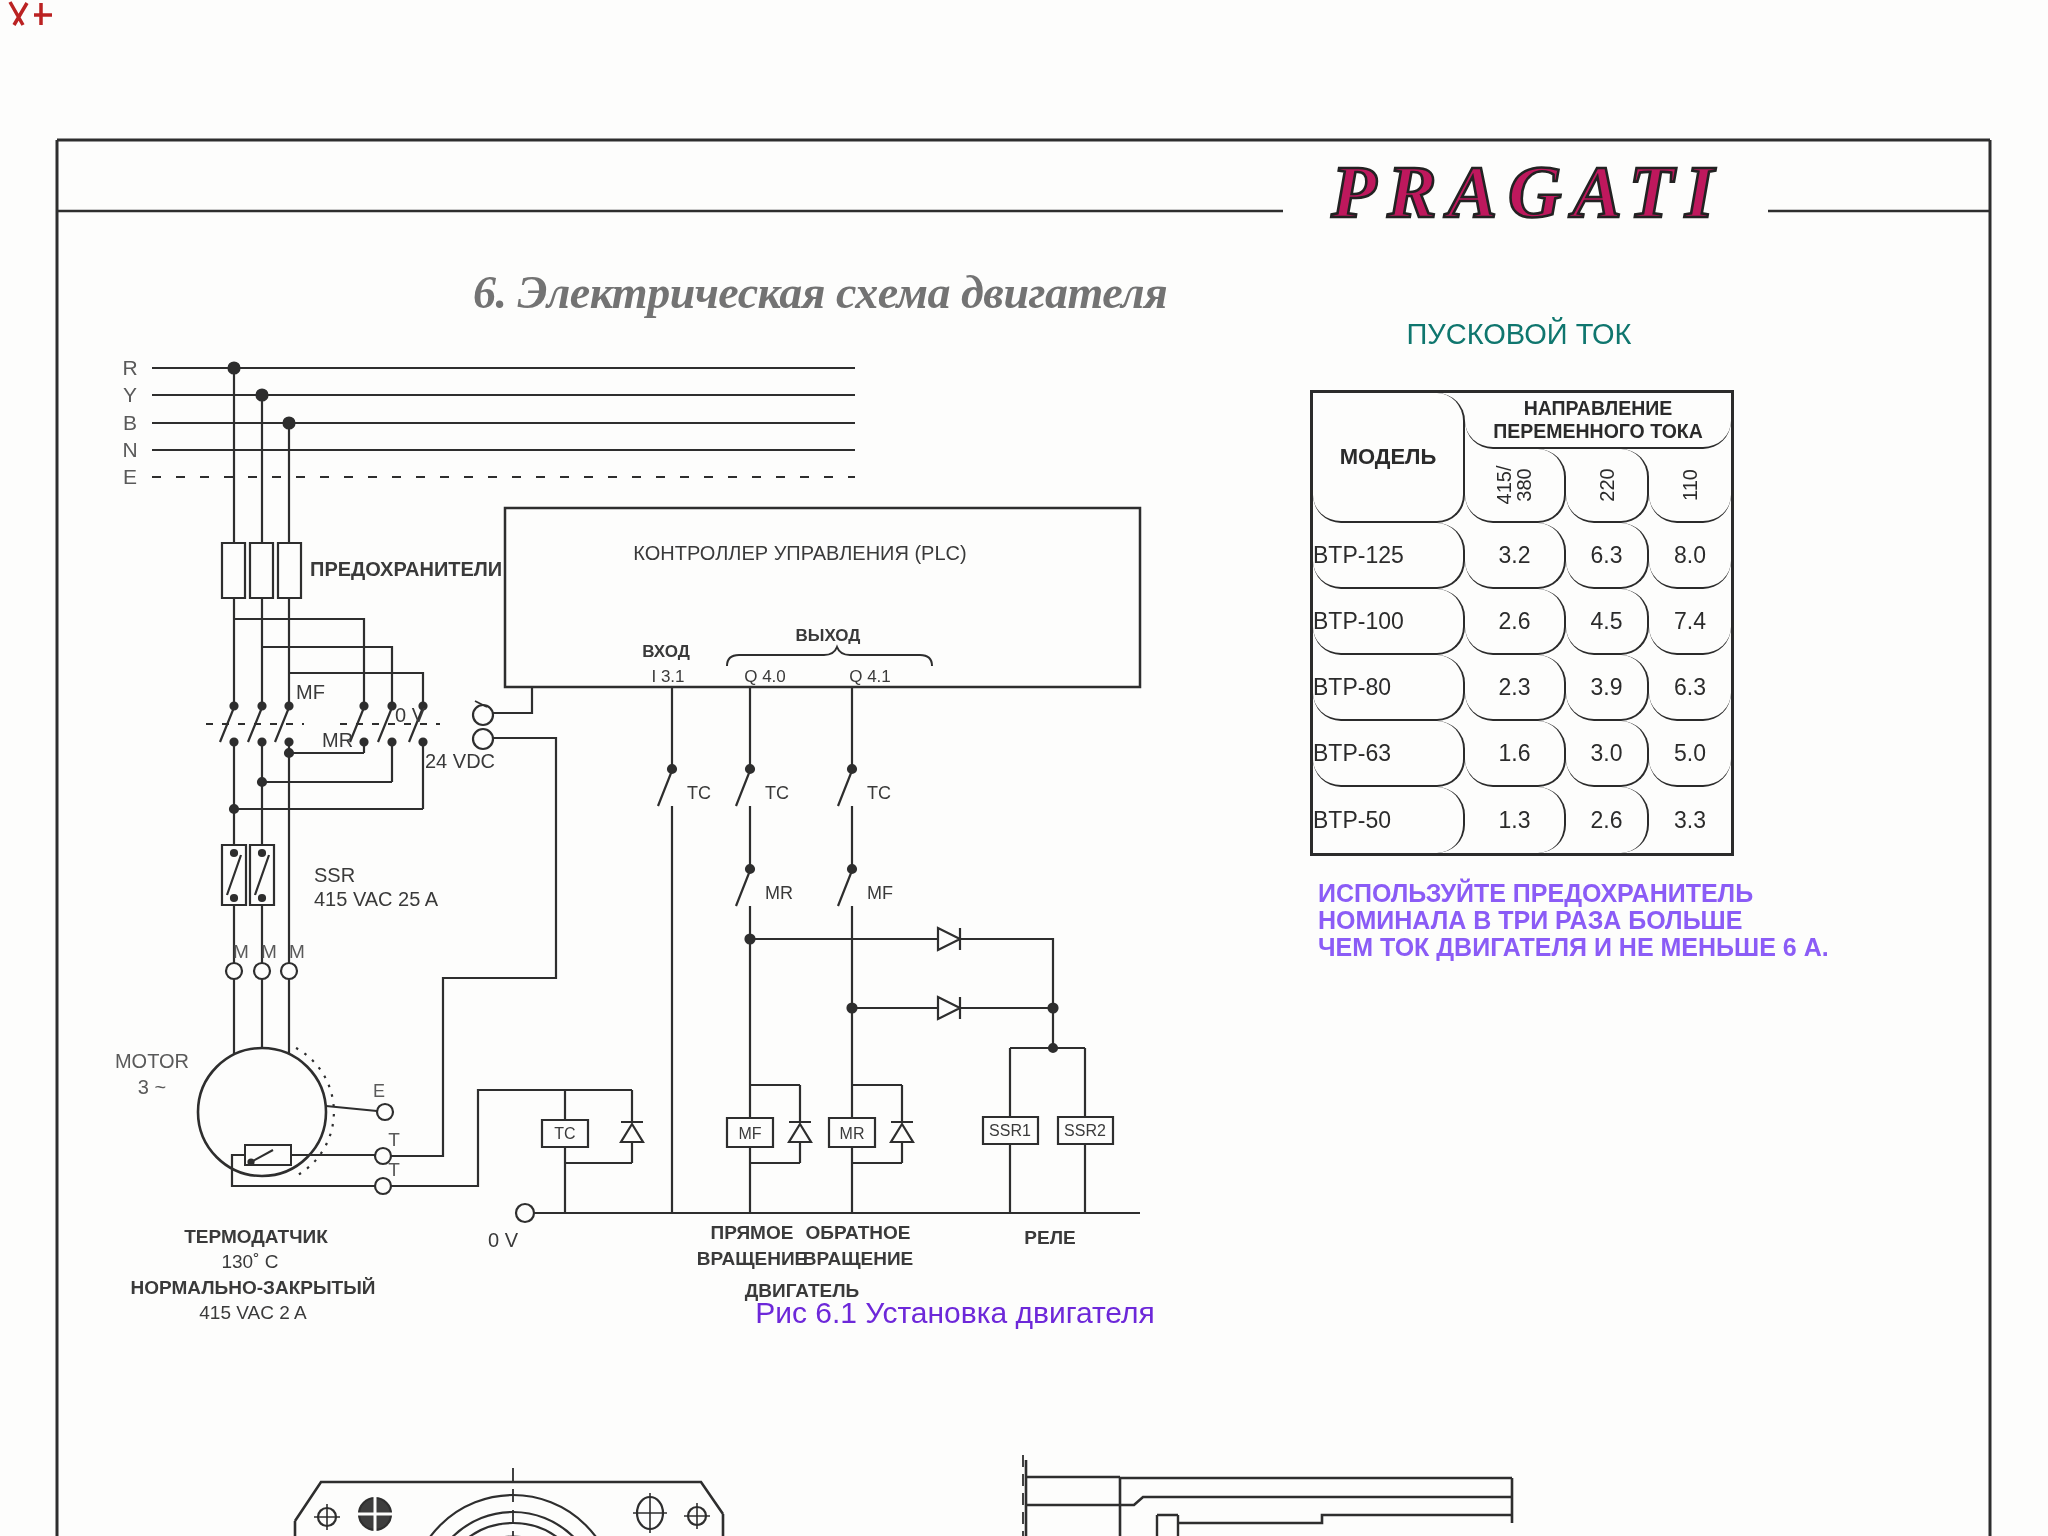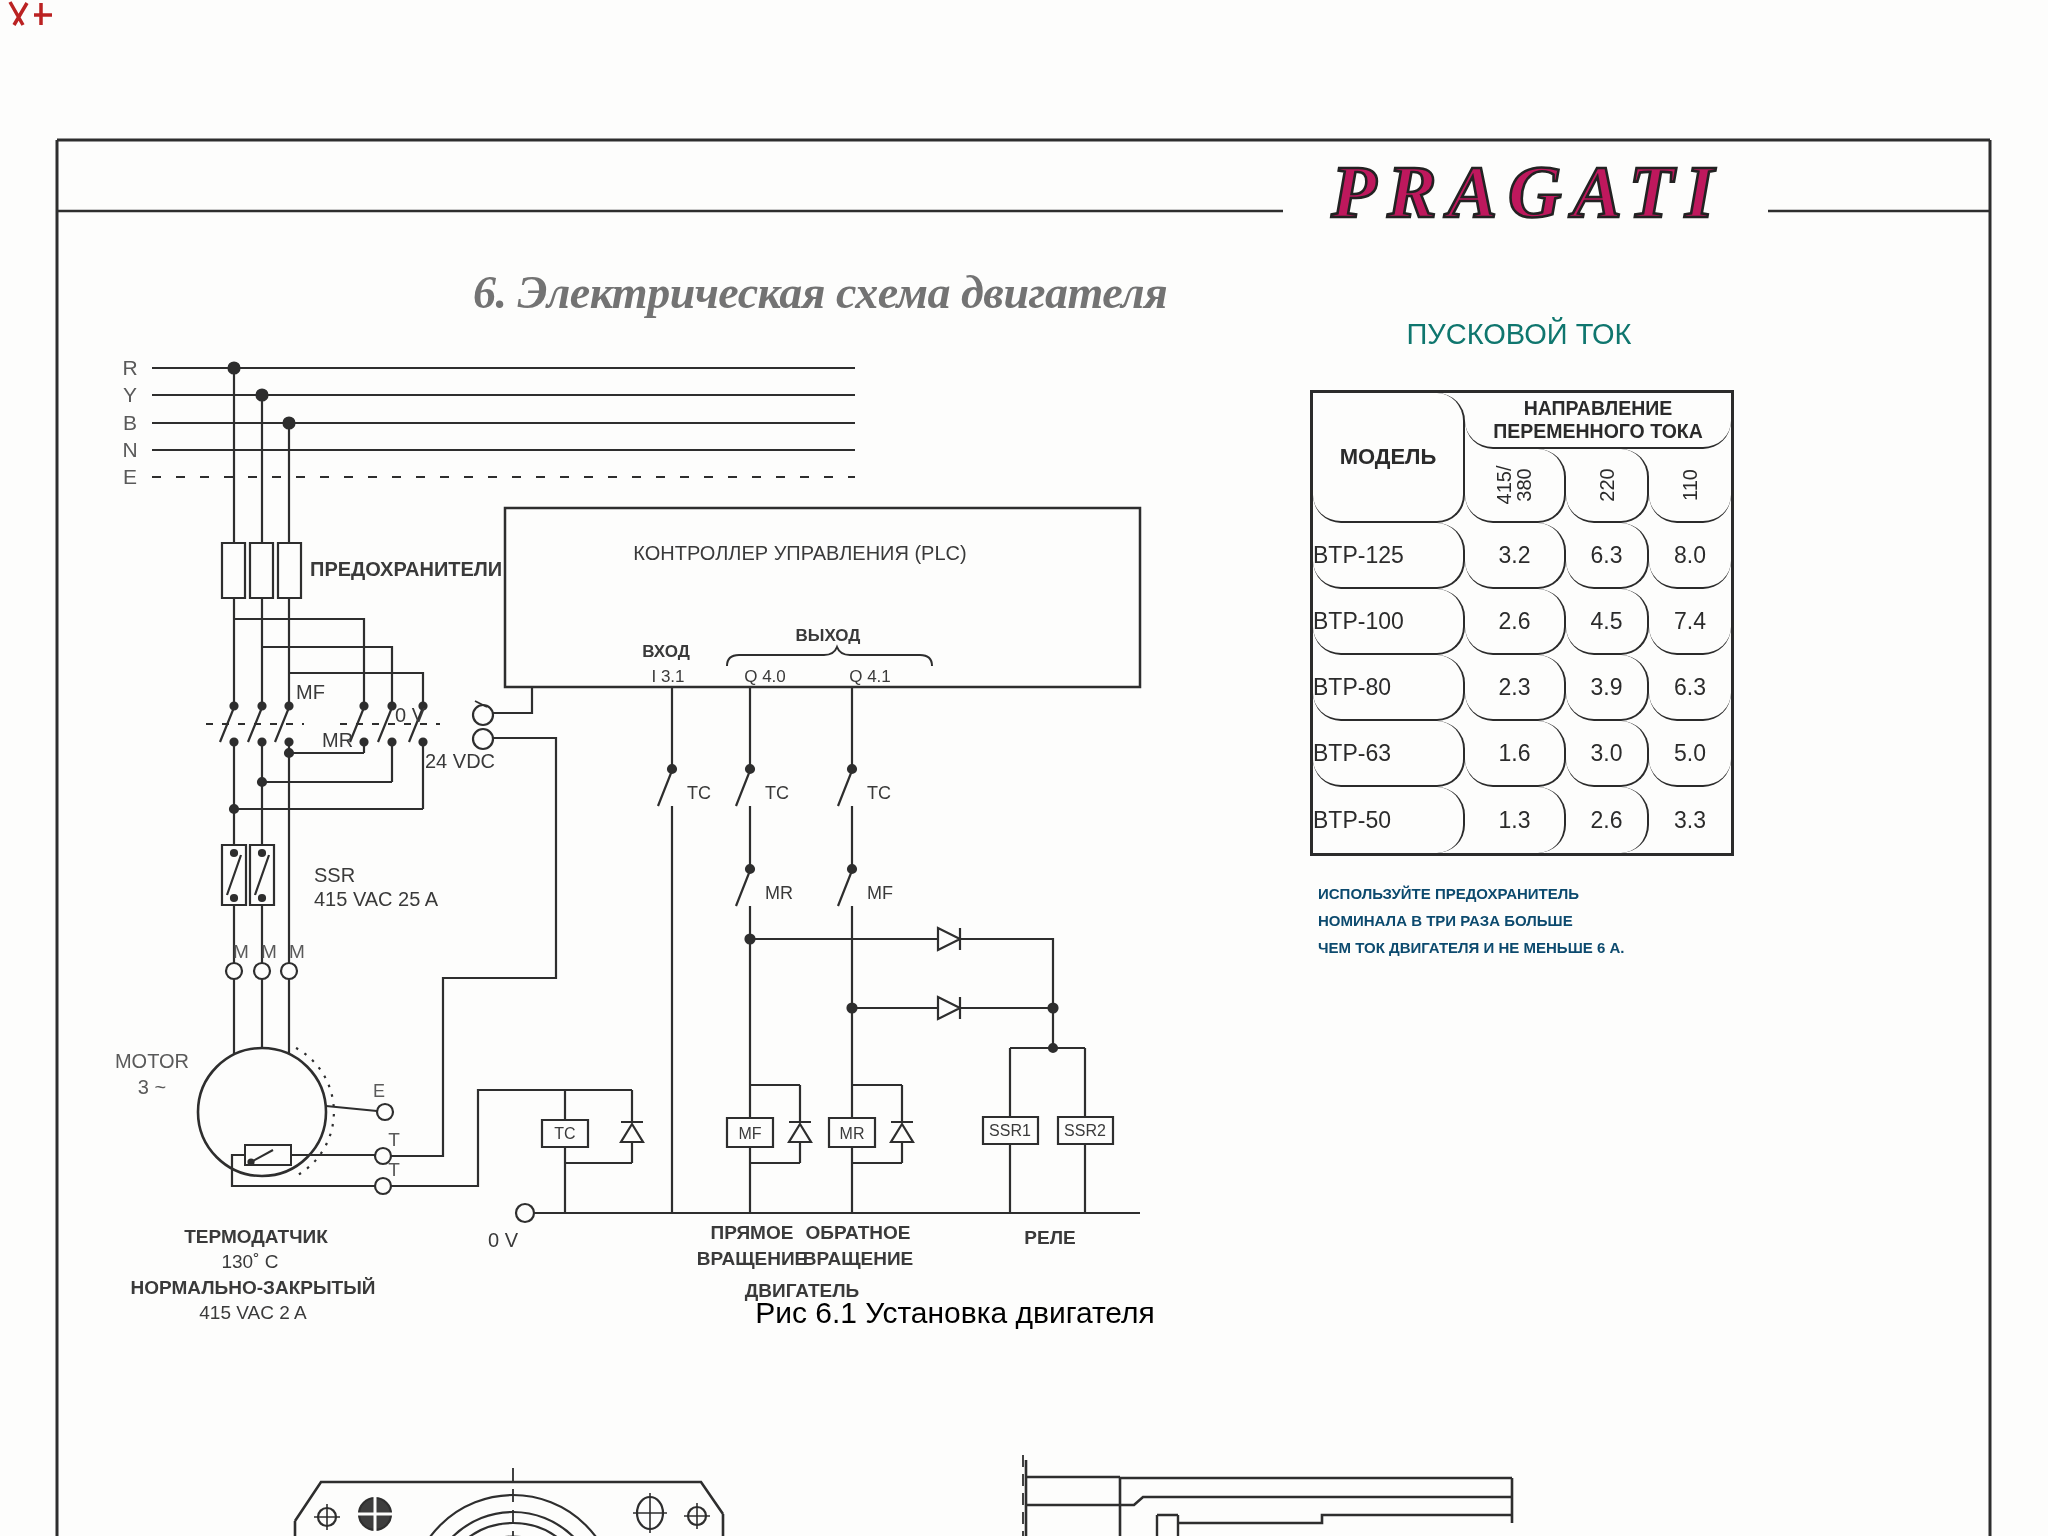--- a/index.html
+++ b/index.html
@@ -15,22 +15,22 @@
   .mid{text-anchor:middle;}
 
   #title{left:473px;top:266px;font-family:"Liberation Serif",serif;font-weight:700;
          font-size:46px;letter-spacing:-0.5px;color:#737373;font-style:italic;}
   #logo{left:1286px;top:150px;width:484px;text-align:center;
         font-family:"Liberation Serif",serif;font-style:italic;font-weight:700;
         font-size:74px;letter-spacing:11px;color:#be185d;
         -webkit-text-stroke:2.6px #222;text-stroke:2.6px #222;}
   #pusk-title{left:1310px;top:318px;width:418px;text-align:center;
               font-size:29px;font-weight:400;color:#0f766e;}
-  #caption{left:575px;top:1296px;width:760px;text-align:center;font-size:30px;color:#000000;}
-  #note{left:1318px;top:880px;font-size:15px;font-weight:700;line-height:27px;color:#0c4a6e;}
+  #caption{left:575px;top:1296px;width:760px;text-align:center;font-size:30px;color:#6d28d9;}
+  #note{left:1318px;top:880px;font-size:25px;font-weight:700;line-height:27px;color:#8b5cf6;}
 
   
   #pusk-table{left:1310px;top:390px;display:grid;
       grid-template-columns:152px 101px 83px 82px;
       grid-template-rows:56px 74px 66px 66px 66px 66px 66px;
       border:3px solid #2b2b2b;background:#fdfdfc;font-size:23px;color:#2b2b2b;}
   #pusk-table .cell{border-right:2.6px solid #2b2b2b;border-bottom:2.8px solid #2b2b2b;
       display:flex;align-items:center;justify-content:center;border-radius:28px;}
   #pusk-table .no-r{border-right:none;} #pusk-table .no-b{border-bottom:none;}
   .model-h{grid-row:1/3;grid-column:1;font-weight:700;font-size:22px;}

